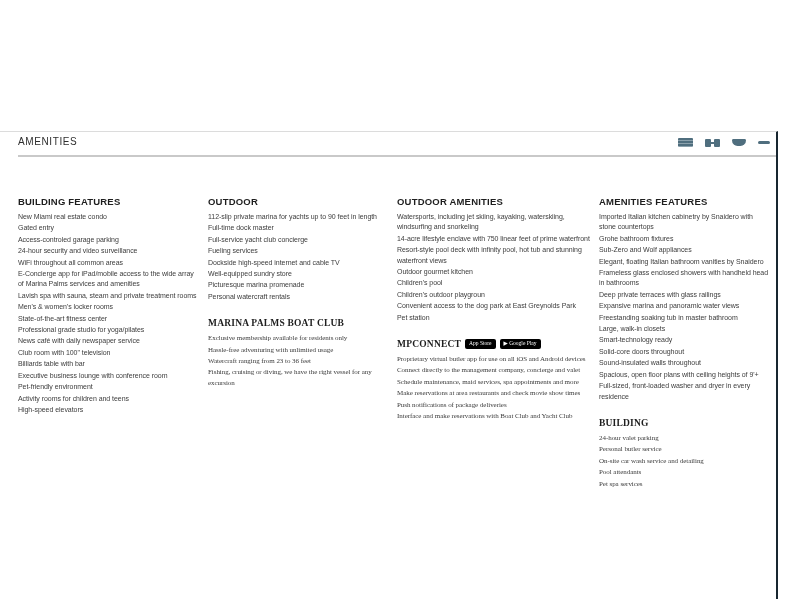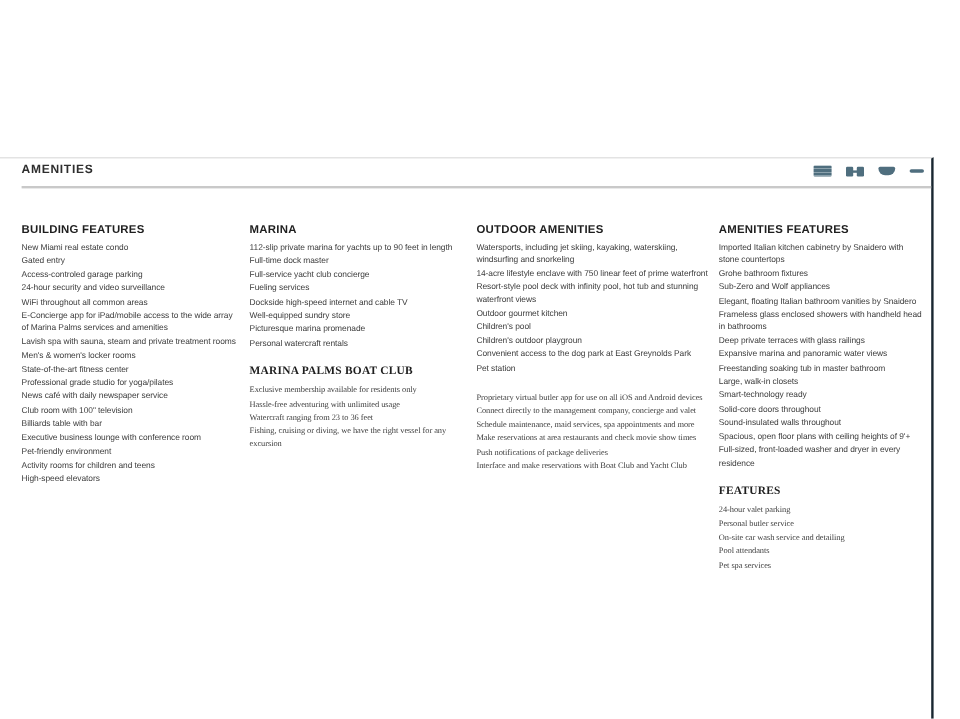--- a/index.html
+++ b/index.html
@@ -10,21 +10,21 @@
     -webkit-font-smoothing:antialiased;
   }
   
   .frame{
     position:absolute;left:0;top:131px;width:778px;height:468px;
     border-top:1px solid #dcdcdc;border-right:2px solid #182630;
     background:#ffffff;box-sizing:border-box;
   }
   .page-title{
     position:absolute;left:18px;top:136px;
-    font-size:10px;font-weight:700;color:#2e2e2e;letter-spacing:0.6px;
+    font-size:10px;font-weight:400;color:#2e2e2e;letter-spacing:0.6px;
   }
   .header-toolbar{
     position:absolute;top:138px;right:30px;display:flex;align-items:center;
   }
   .tbicon{display:inline-block;vertical-align:middle;margin-left:12px;}
   .gallery-icon{width:15px;height:9px;border-radius:1px;
     background:repeating-linear-gradient(180deg,#4f6e7e 0 2px,#8ba1ac 2px 3px);}
   .virtual-tour-icon{width:15px;height:8px;position:relative;
     background:linear-gradient(#4f6e7e,#4f6e7e) center/5px 2px no-repeat;}
   .virtual-tour-icon::before,.virtual-tour-icon::after{
@@ -36,21 +36,21 @@
   .header-rule{
     position:absolute;left:18px;top:155px;width:758px;height:2px;background:#c9c9c9;
   }
   
   .grid{
     position:absolute;left:18px;top:180px;width:760px;
     display:grid;grid-template-columns:181px 180px 193px 170px;column-gap:9px;
     align-items:start;
   }
   .sec + .sec{margin-top:13px;font-family:Liberation Serif, serif;}
-  .sec-head{display:flex;align-items:center;margin:6px 0 5px 0;}
+  .sec-head{display:flex;align-items:center;margin:16px 0 5px 0;}
   .sec-head h2{
     font-size:9.5px;font-weight:700;color:#1e1e1e;margin:0;letter-spacing:0.2px;
     white-space:nowrap;
   }
   .badge{
     display:inline-flex;align-items:center;justify-content:center;
     background:#000000;color:#ffffff;border-radius:2px;
     font-size:5.5px;height:10px;padding:0 4px;margin-left:4px;line-height:1;
     white-space:nowrap;
   }
@@ -99,21 +99,21 @@
           <li>Executive business lounge with conference room</li>
           <li>Pet-friendly environment</li>
           <li>Activity rooms for children and teens</li>
           <li>High-speed elevators</li>
         </ul>
       </section>
     </div>
     <div class="col">
       <section class="sec">
         <div class="sec-head">
-          <h2>MARINA</h2>
+          <h2>OUTDOOR</h2>
         </div>
         <ul class="items">
           <li>112-slip private marina for yachts up to 90 feet in length</li>
           <li>Full-time dock master</li>
           <li>Full-service yacht club concierge</li>
           <li>Fueling services</li>
           <li>Dockside high-speed internet and cable TV</li>
           <li>Well-equipped sundry store</li>
           <li>Picturesque marina promenade</li>
           <li>Personal watercraft rentals</li>
@@ -141,20 +141,25 @@
           <li>14-acre lifestyle enclave with 750 linear feet of prime waterfront</li>
           <li>Resort-style pool deck with infinity pool, hot tub and stunning waterfront views</li>
           <li>Outdoor gourmet kitchen</li>
           <li>Children's pool</li>
           <li>Children's outdoor playgroun</li>
           <li>Convenient access to the dog park at East Greynolds Park</li>
           <li>Pet station</li>
         </ul>
       </section>
       <section class="sec">
+        <div class="sec-head">
+          <h2>MPCONNECT</h2>
+          <span class="badge">App Store</span>
+          <span class="badge">▶ Google Play</span>
+        </div>
         <ul class="items">
           <li>Proprietary virtual butler app for use on all iOS and Android devices</li>
           <li>Connect directly to the management company, concierge and valet</li>
           <li>Schedule maintenance, maid services, spa appointments and more</li>
           <li>Make reservations at area restaurants and check movie show times</li>
           <li>Push notifications of package deliveries</li>
           <li>Interface and make reservations with Boat Club and Yacht Club</li>
         </ul>
       </section>
     </div>
@@ -175,21 +180,21 @@
           <li>Large, walk-in closets</li>
           <li>Smart-technology ready</li>
           <li>Solid-core doors throughout</li>
           <li>Sound-insulated walls throughout</li>
           <li>Spacious, open floor plans with ceiling heights of 9'+</li>
           <li>Full-sized, front-loaded washer and dryer in every residence</li>
         </ul>
       </section>
       <section class="sec">
         <div class="sec-head">
-          <h2>FEATURES</h2>
+          <h2>BUILDING</h2>
         </div>
         <ul class="items">
           <li>24-hour valet parking</li>
           <li>Personal butler service</li>
           <li>On-site car wash service and detailing</li>
           <li>Pool attendants</li>
           <li>Pet spa services</li>
         </ul>
       </section>
     </div>

